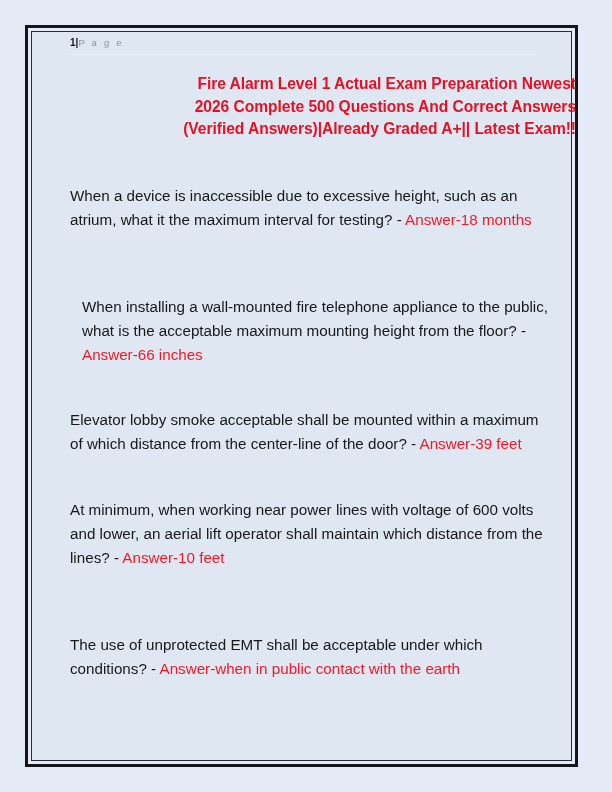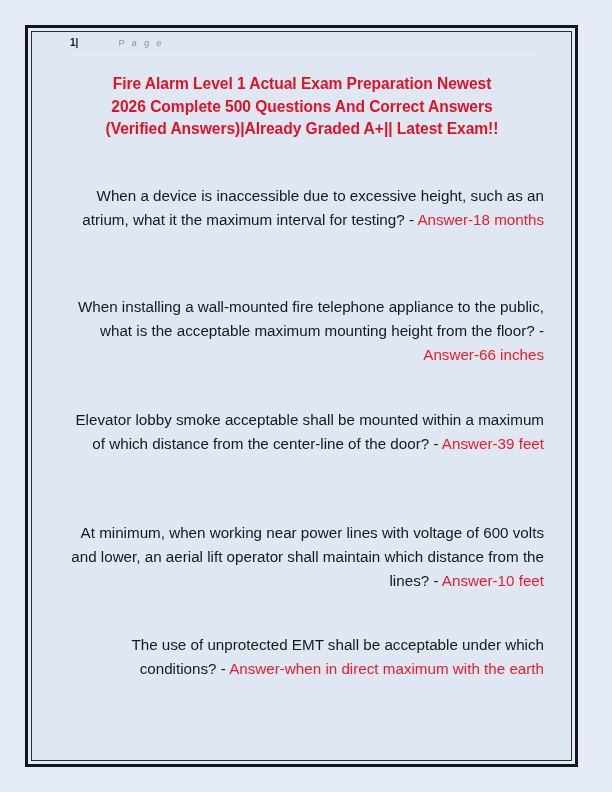--- a/index.html
+++ b/index.html
@@ -79,38 +79,37 @@
   }
   .pg-bar {
     font-weight: bold;
     color: #16181c;
     font-size: 10px;
   }
   .pg-word {
     color: #8b939e;
     letter-spacing: 2.2px;
     font-size: 9.5px;
-    margin-left: 40px;
   }
   .header-rule {
     position: absolute;
     left: 36px;
     top: 22px;
     width: 470px;
     height: 1px;
     background: #e9eff8;
   }
 
   
   .title {
     position: absolute;
-    left: 14px;
+    left: 32px;
     top: 41px;
     width: 512px;
-    text-align: center;
+    text-align: right;
     color: #e11224;
     font-weight: bold;
     font-size: 15.6px;
     line-height: 22.5px;
     letter-spacing: -0.05px;
   }
   .title div {
     white-space: nowrap;
   }
 
@@ -121,21 +120,21 @@
     top: 0;
     width: 539px;
   }
   .qa {
     position: absolute;
     left: 38px;
     width: 474px;
     font-size: 15.2px;
     line-height: 23.8px;
     color: #17181a;
-    text-align: right;
+    text-align: left;
   }
   .ans {
     color: #ed1b28;
   }
 </style>
 </head>
 <body>
 
 <div class="page">
 
@@ -154,32 +153,32 @@
       <div>2026 Complete 500 Questions And Correct Answers</div>
       <div>(Verified Answers)|Already Graded A+|| Latest Exam!!</div>
     </div>
 
     <div class="qa-list">
 
       <div class="qa" style="top:152px;">
         <span>When a device is inaccessible due to excessive height, such as an atrium, what it the maximum interval for testing? - </span><span class="ans">Answer-18 months</span>
       </div>
 
-      <div class="qa" style="top:263px;">
+      <div class="qa" style="top:263px;margin-left:12px;">
         <span>When installing a wall-mounted fire telephone appliance to the public, what is the acceptable maximum mounting height from the floor? - </span><span class="ans">Answer-66 inches</span>
       </div>
 
       <div class="qa" style="top:376px;">
         <span>Elevator lobby smoke acceptable shall be mounted within a maximum of which distance from the center-line of the door? - </span><span class="ans">Answer-39 feet</span>
       </div>
 
-      <div class="qa" style="top:489px;">
+      <div class="qa" style="top:466px;">
         <span>At minimum, when working near power lines with voltage of 600 volts and lower, an aerial lift operator shall maintain which distance from the lines? - </span><span class="ans">Answer-10 feet</span>
       </div>
 
       <div class="qa" style="top:601px;">
-        <span>The use of unprotected EMT shall be acceptable under which conditions? - </span><span class="ans">Answer-when in direct maximum with the earth</span>
+        <span>The use of unprotected EMT shall be acceptable under which conditions? - </span><span class="ans">Answer-when in public contact with the earth</span>
       </div>
 
     </div>
 
   </div>
 </div>
 
 </body></html>

